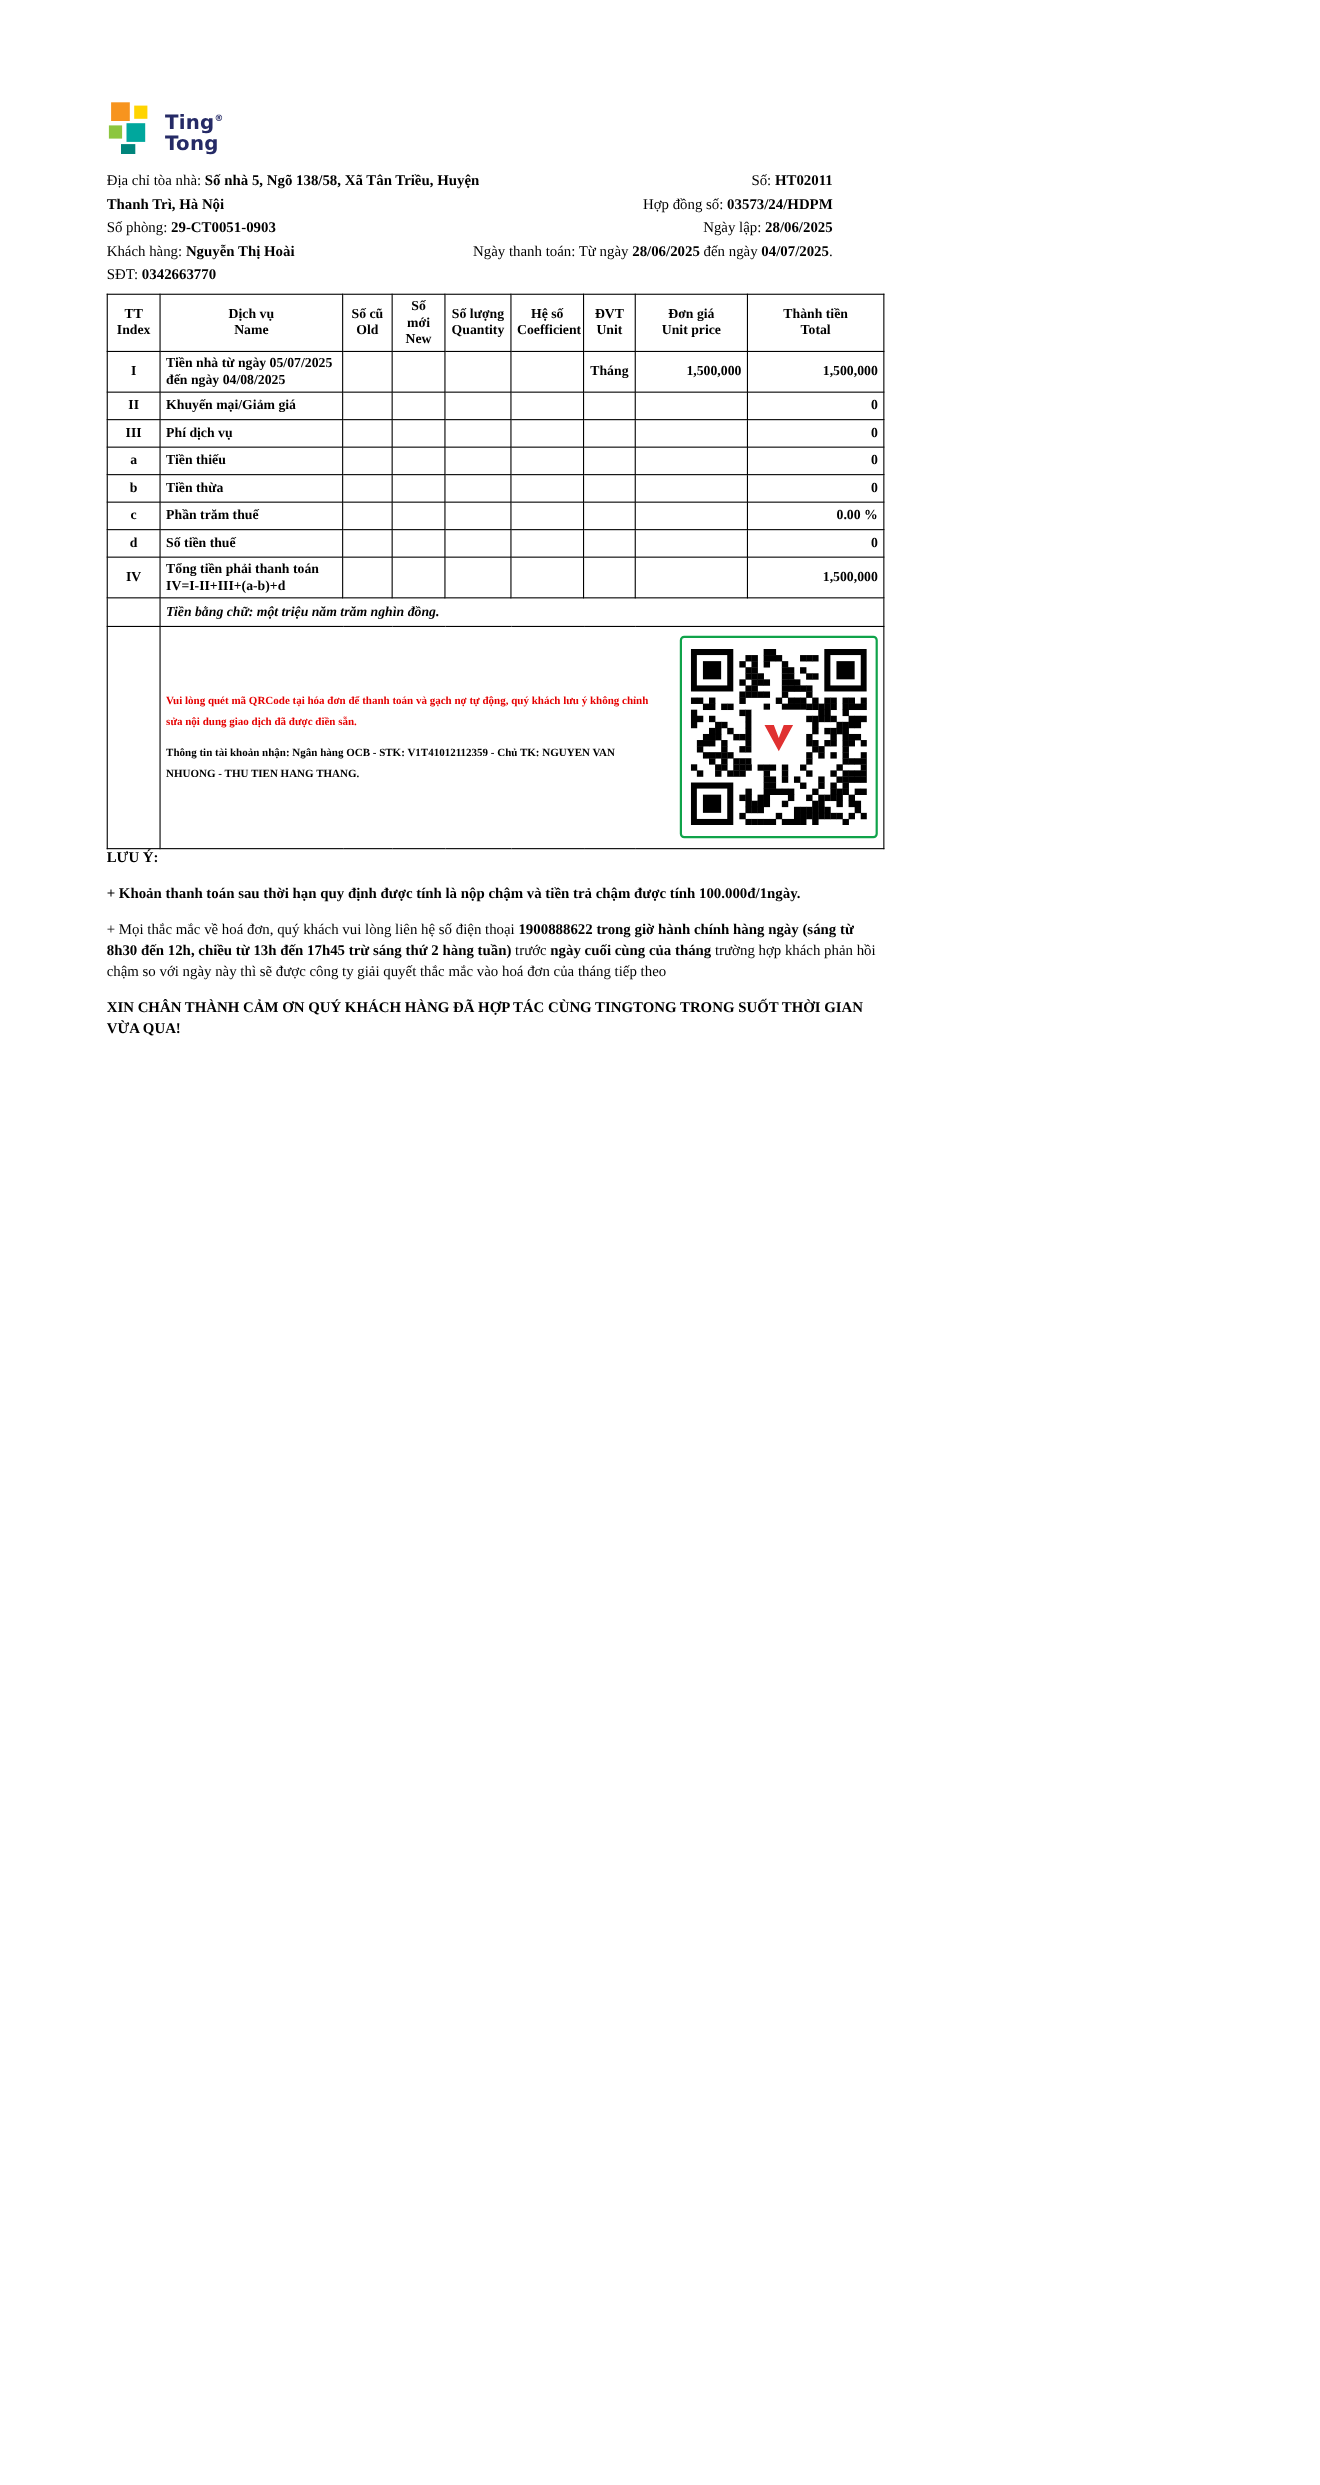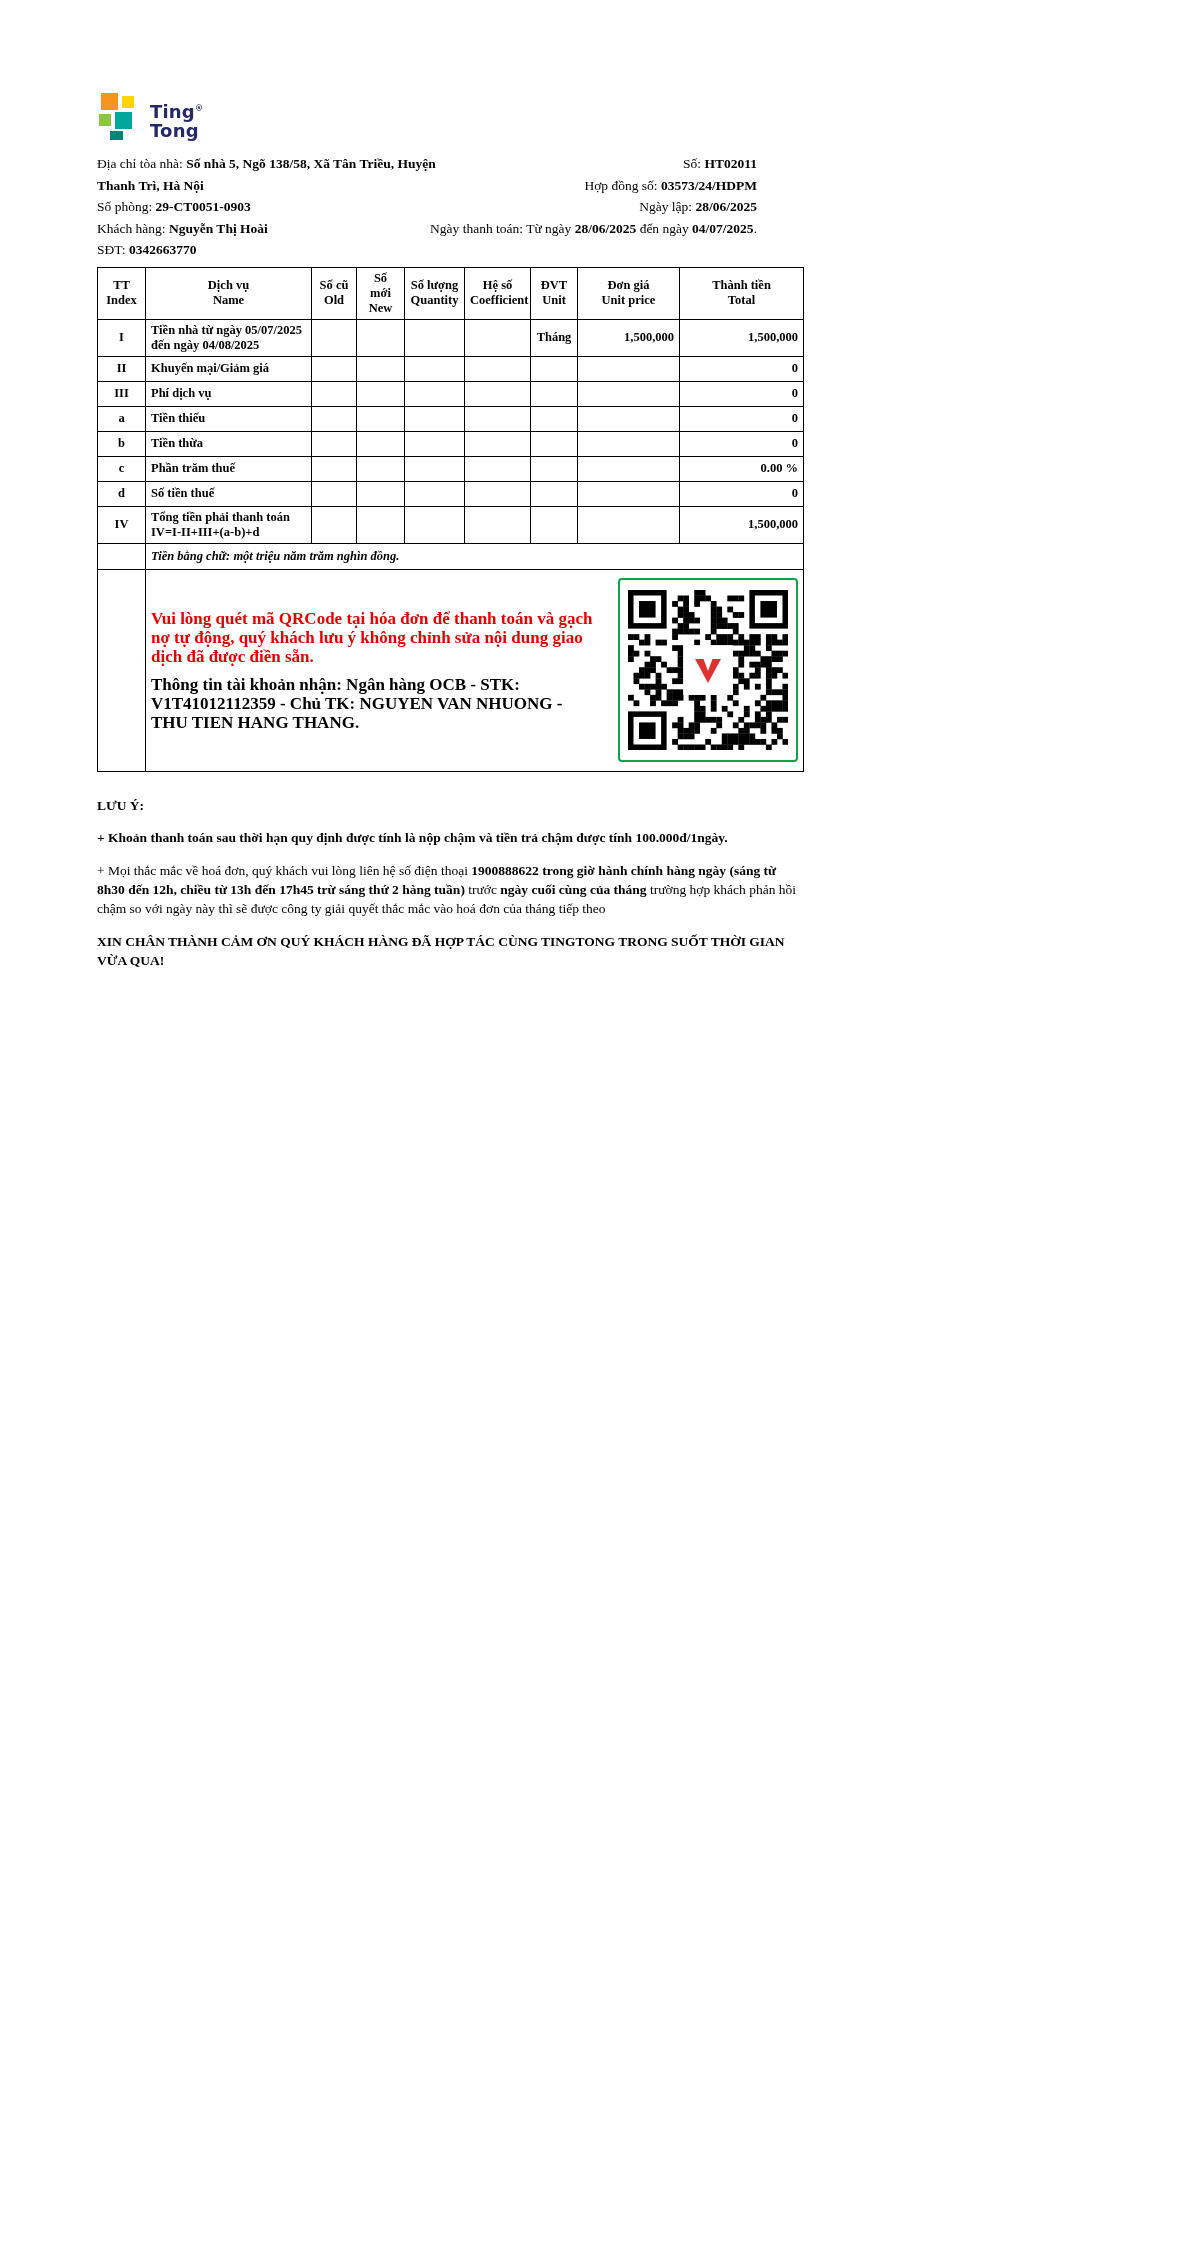--- a/index.html
+++ b/index.html
@@ -45,31 +45,31 @@
   .c-top { vertical-align:top; }
   .c-num { text-align:right; }
   tr.h-head { height:41px; }
   tr.r-tall { height:37px; }
   tr.r-std  { height:25px; }
   tr.r-words { height:26px; }
   .c-words { font-weight:normal; }
   tr.r-qr { height:202px; }
   .c-qr { font-weight:normal; padding:6px 22px 6px 6px; }
   .qr-flex { display:flex; align-items:center; justify-content:space-between; }
-  .qr-texts { width:442px; font-size:17px; line-height:19px; }
+  .qr-texts { width:442px; font-size:10px; line-height:19px; }
   .qr-notice { color:var(--accent-red,#e50000); margin:0 0 9px 0; }
   .qr-account { margin:0; }
   .qr-frame {
     width:180px; height:184px; flex:0 0 auto;
     border:2px solid var(--qr-border-green,#0fa34a); border-radius:4px;
     background:#fff; display:flex; align-items:center; justify-content:center;
   }
 
   
-  .notes { width:700px; margin-top:26px; }
+  .notes { width:700px; }
   .notes-heading { font-weight:bold; }
   .note { margin-top:14px; line-height:19px; }
   .note-bold { font-weight:bold; }
   .thanks { margin-top:14px; font-weight:bold; line-height:19px; }
 </style>
 </head>
 <body>
 
 <div class="page">
 

